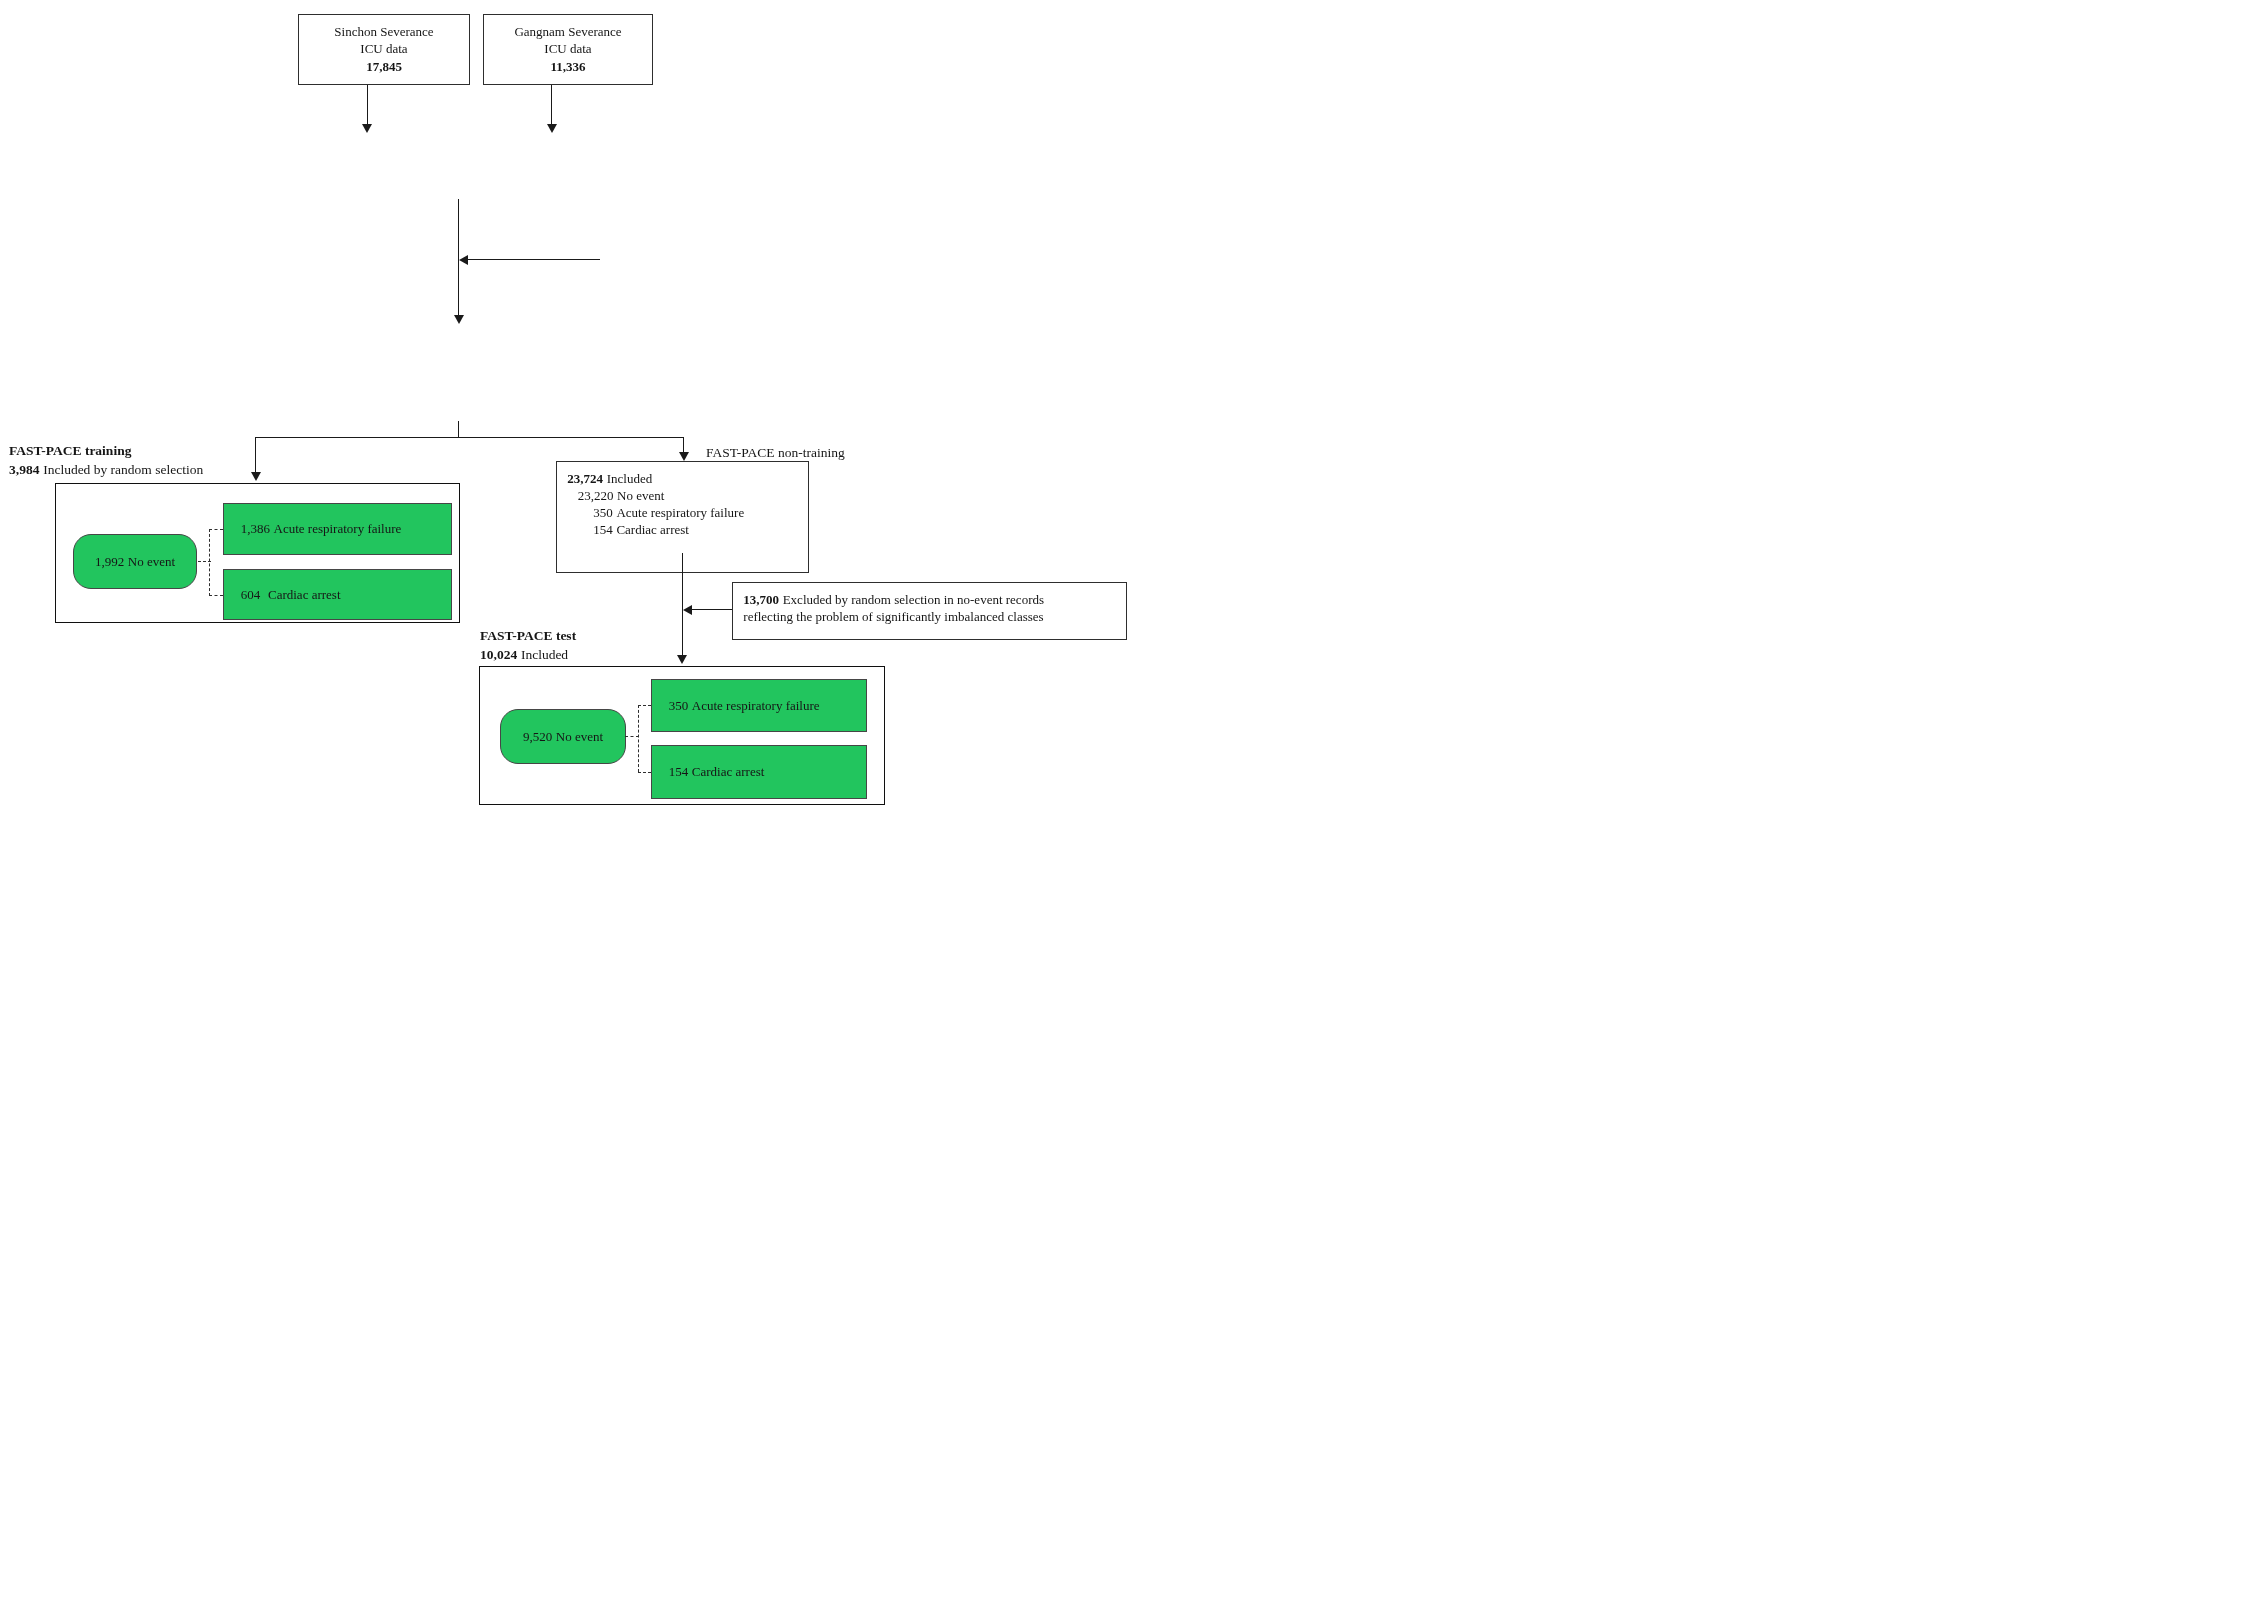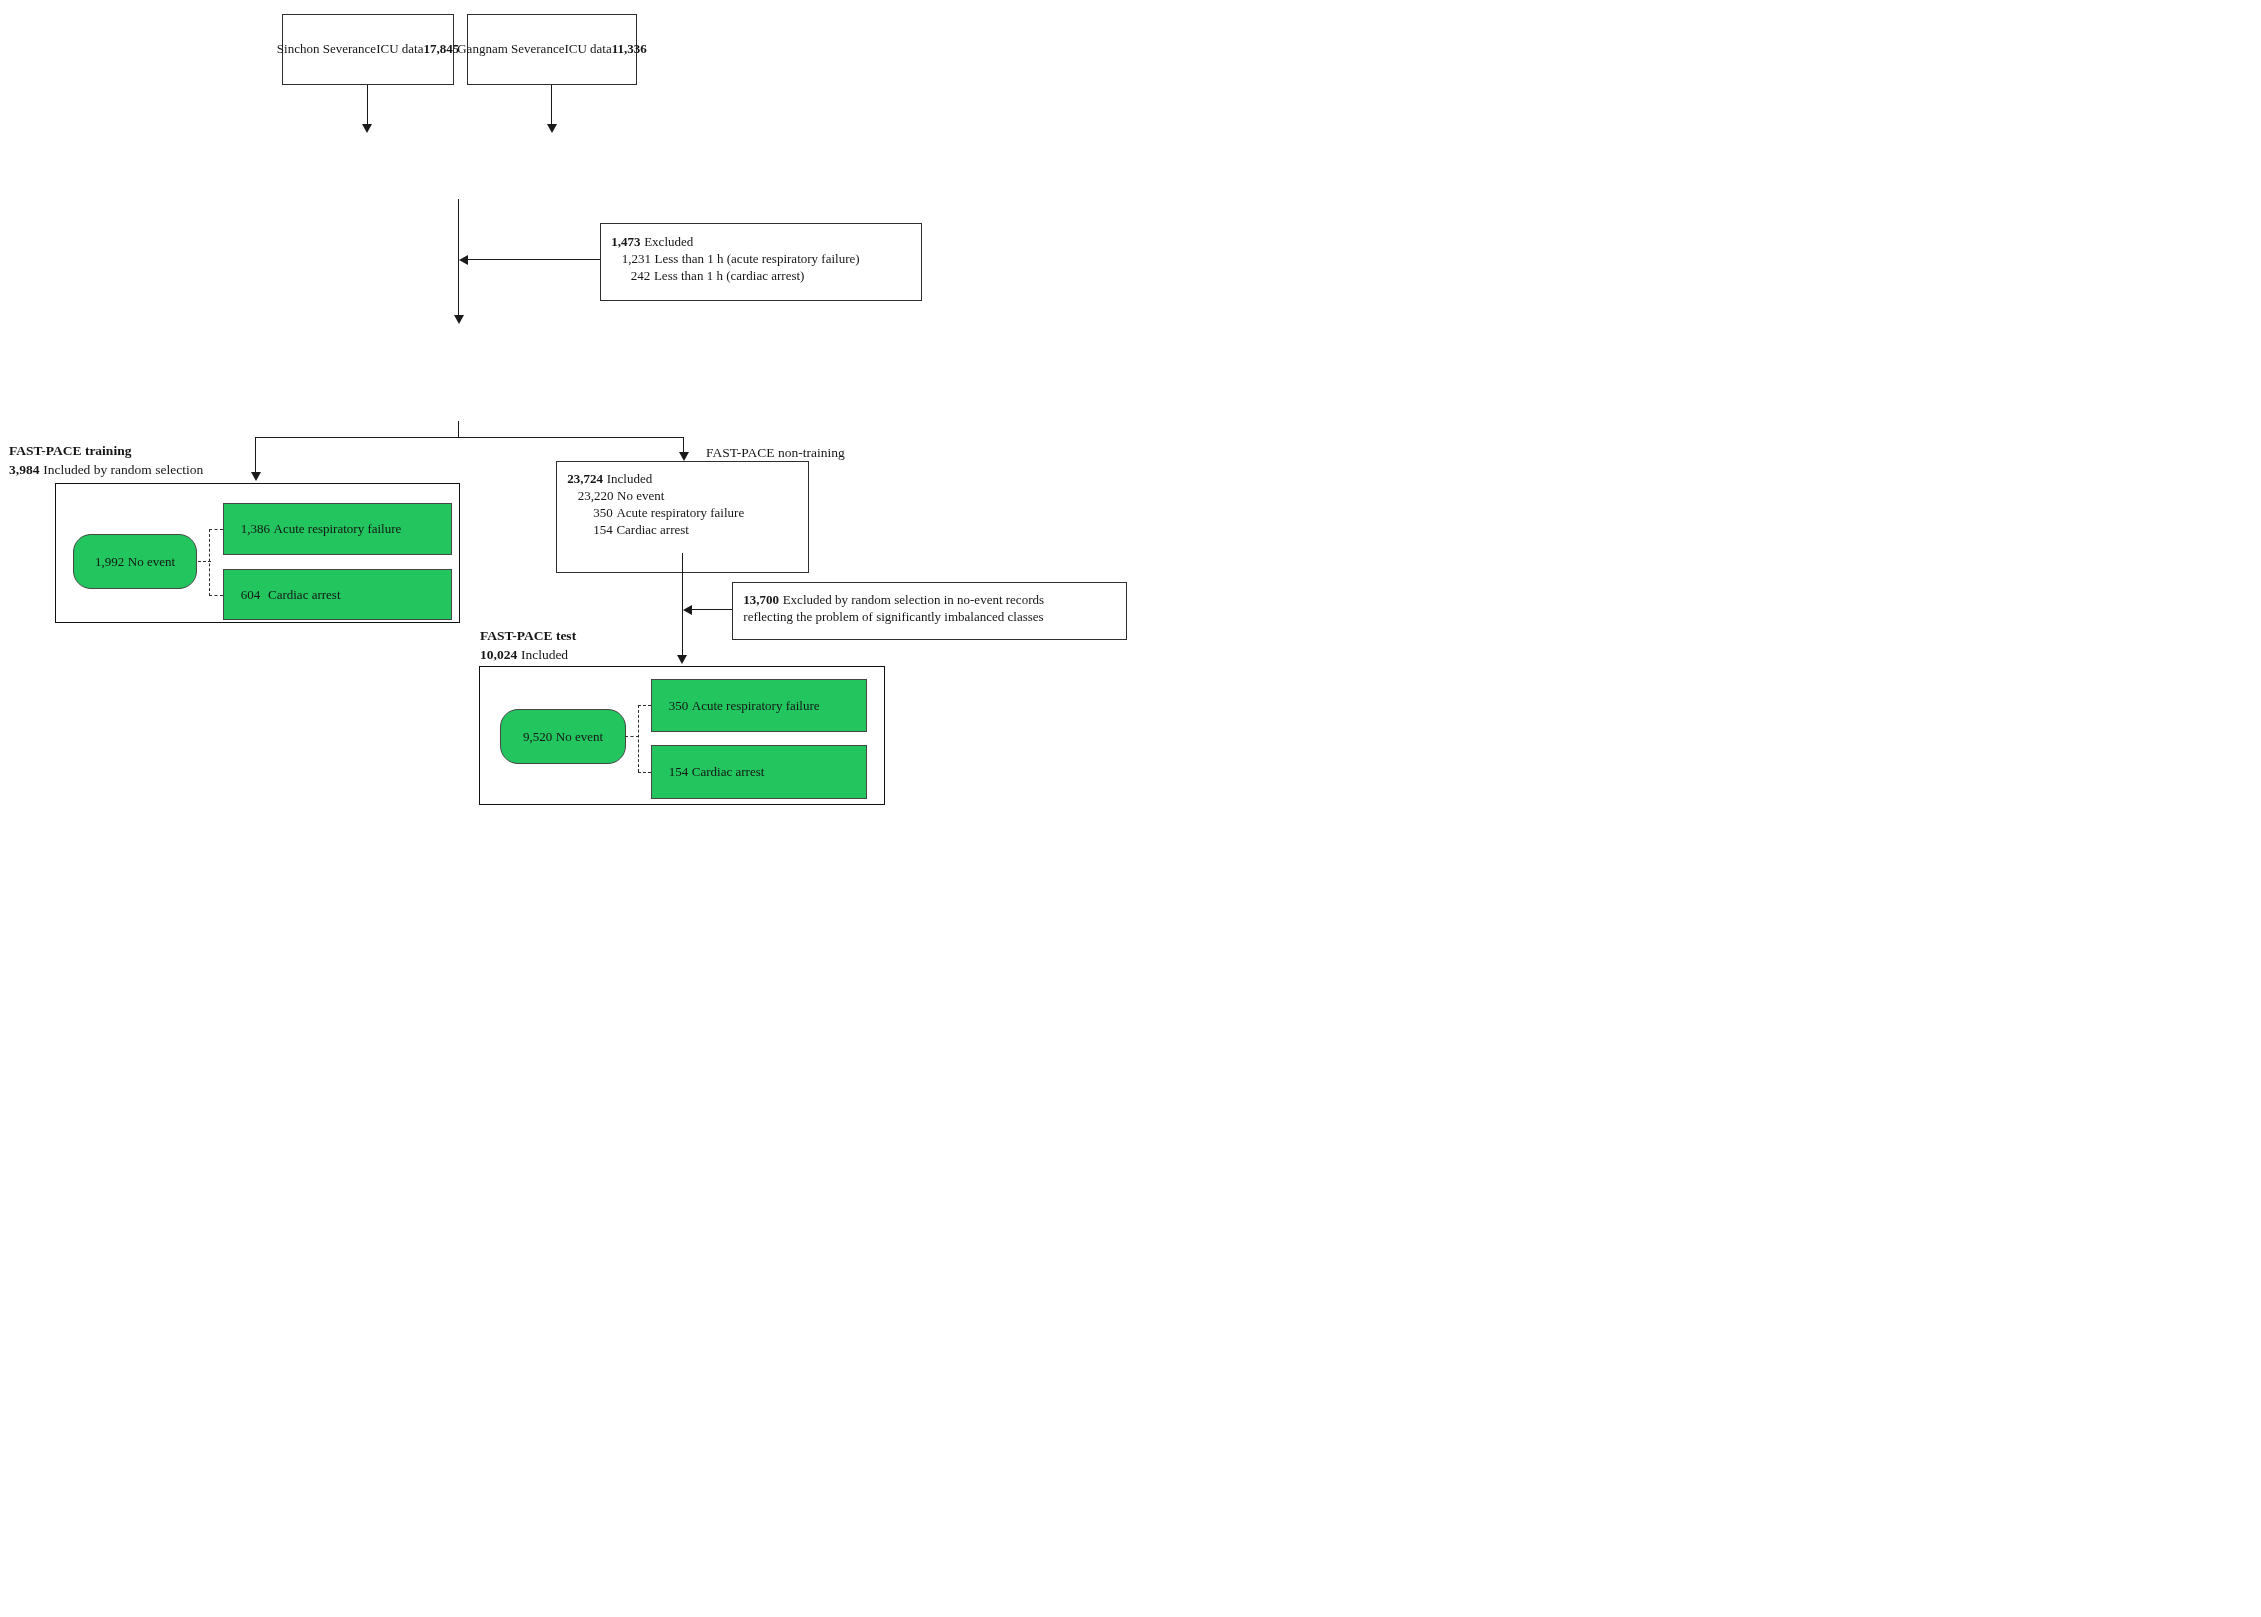--- a/index.html
+++ b/index.html
@@ -6,22 +6,23 @@
   #canvas {
     position:relative; width:1130px; height:808px; background:#ffffff;
     font-family:"Liberation Serif", "DejaVu Serif", serif; color:#161616;
     overflow:hidden;
   }
   .box {
     position:absolute; box-sizing:border-box; background:#ffffff;
     border:1.3px solid #2e2e2e; font-size:13px; line-height:1.32;
   }
   .box.centered {
-    display:flex; flex-direction:row; align-items:center; justify-content:center;
+    display:flex; flex-direction:column; align-items:center; justify-content:center;
     text-align:center;
+    margin-left:16px;
   }
   .box.lines { padding:9px 10.3px; }
   .container-box {
     position:absolute; box-sizing:border-box; background:#ffffff;
     border:1.9px solid #101010;
   }
   .graybox {
     position:absolute; box-sizing:border-box; background:#22c55e;
     border:1.3px solid #464646; font-size:13px;
     display:flex; align-items:center;
@@ -70,25 +71,20 @@
 
   <div class="vline" style="left:367px; top:85px; height:40px;"></div>
   <div class="arrow-down" style="left:362px; top:124px;"></div>
   <div class="vline" style="left:551px; top:85px; height:40px;"></div>
   <div class="arrow-down" style="left:547px; top:124px;"></div>
 
 
   <div class="vline" style="left:458px; top:199px; height:117px;"></div>
   <div class="arrow-down" style="left:454px; top:315px;"></div>
 
-  <div class="box lines" style="left:600px; top:223px; width:322px; height:78px;">
-    <div class="line"><span class="num b">1,473</span><span>Excluded</span></div>
-    <div class="line ind1"><span class="num">1,231</span><span>Less than 1 h (acute respiratory failure)</span></div>
-    <div class="line ind2"><span class="num">242</span><span>Less than 1 h (cardiac arrest)</span></div>
-  </div>
 
   <div class="hline" style="left:468px; top:259px; width:132px;"></div>
   <div class="arrow-left" style="left:459px; top:255px;"></div>
 
 
   <div class="vline" style="left:458px; top:421px; height:16.7px;"></div>
   <div class="hline" style="left:256px; top:437px; width:428px;"></div>
   <div class="vline" style="left:255px; top:437px; height:35px;"></div>
   <div class="arrow-down" style="left:251px; top:472px;"></div>
   <div class="vline" style="left:683px; top:437px; height:15.4px;"></div>

